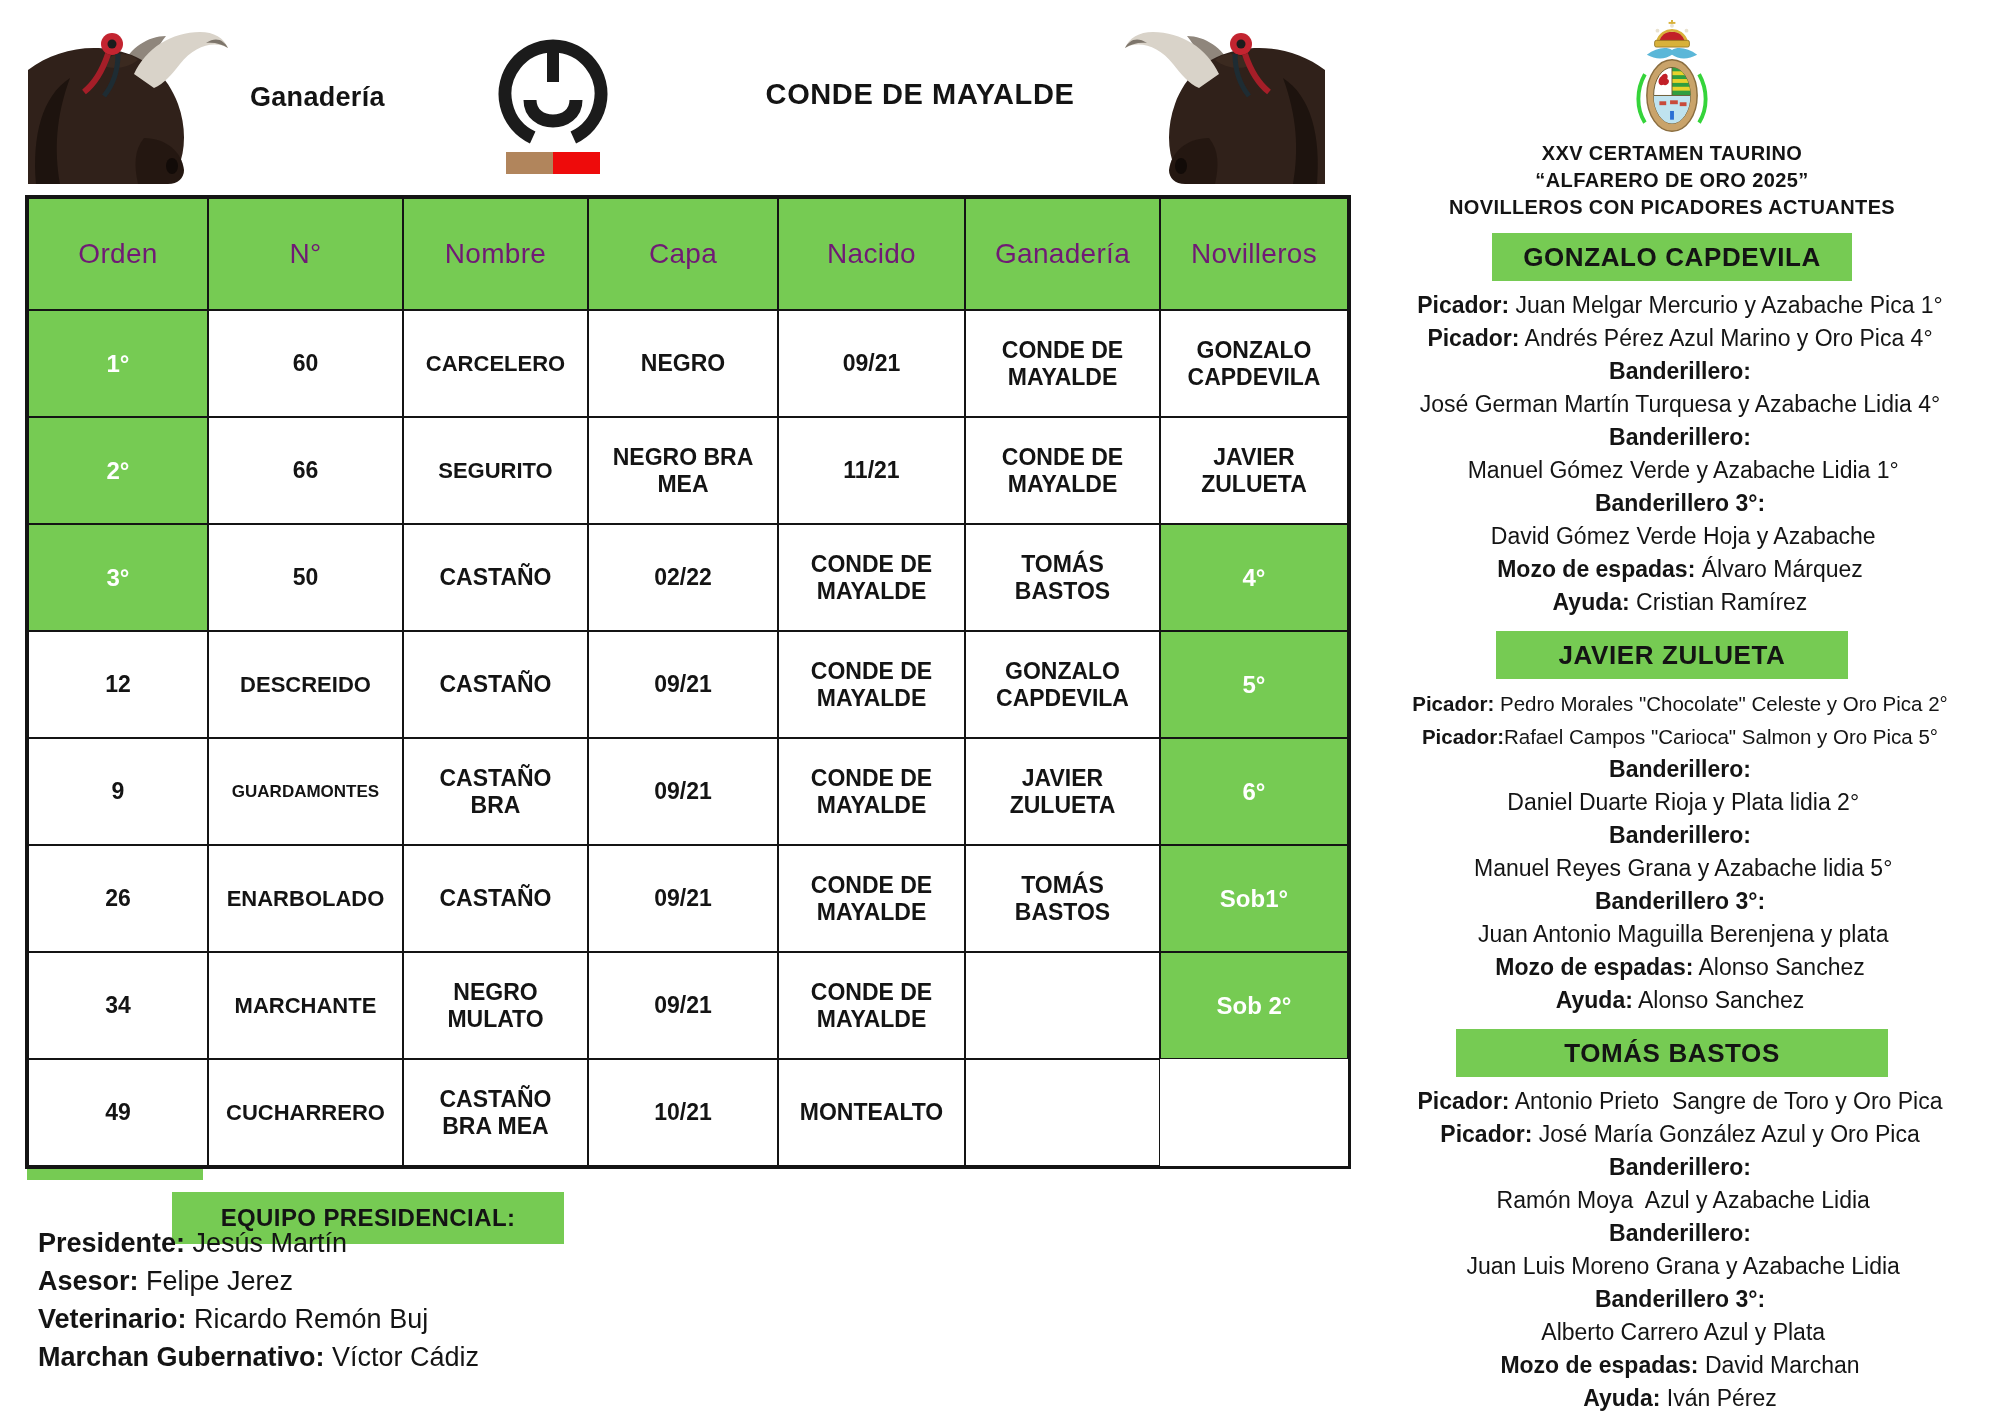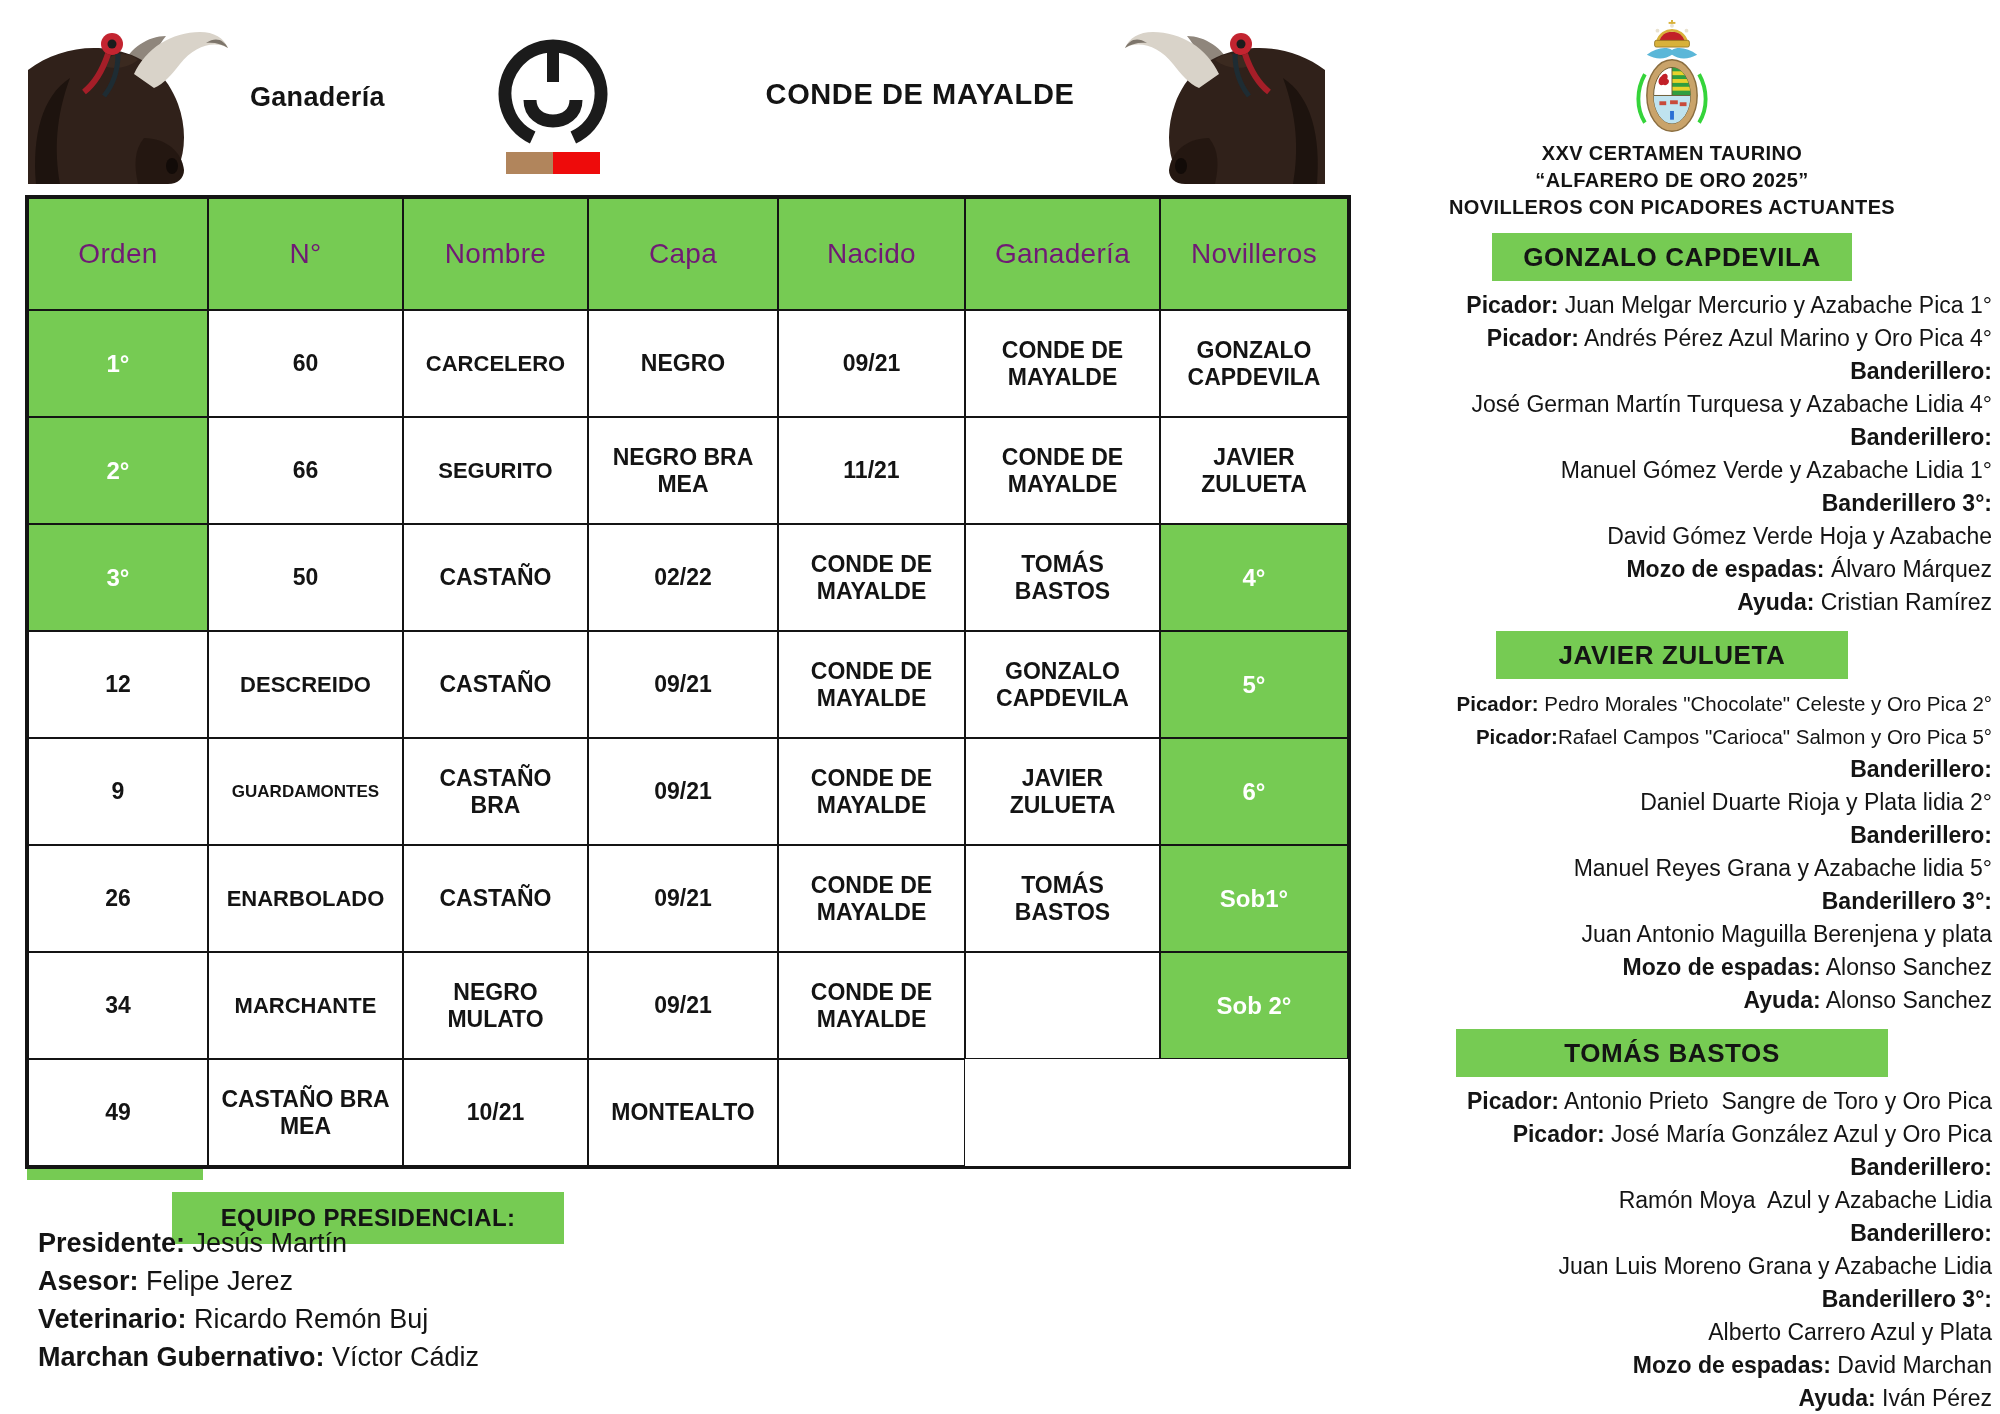--- a/index.html
+++ b/index.html
@@ -31,21 +31,21 @@
 
   
   .right-col{position:absolute;left:1352px;top:20px;width:640px;text-align:center}
   .crest{display:block;margin:0 auto}
   .cert-line{font-weight:700;font-size:20px;line-height:27px;letter-spacing:.4px}
   .banner{background:#76CB53;margin:12px auto 8px;height:48px;display:flex;align-items:center;
           justify-content:center;font-weight:700;font-size:26px;letter-spacing:.6px;color:#141414}
   .banner.b1{width:360px}
   .banner.b2{width:352px}
   .banner.b3{width:432px}
-  .sec{text-align:right;padding-left:16px}
+  .sec{text-align:center;padding-left:16px}
   .line{font-size:23px;line-height:33px;white-space:pre-wrap;font-weight:400}
   .line b{font-weight:700}
   .line.small{font-size:20.5px}
 
   
   .eq-banner{position:absolute;left:172px;top:1192px;width:392px;height:52px;background:#76CB53;
              display:flex;align-items:center;justify-content:center;font-weight:700;font-size:24px;
              letter-spacing:.4px;z-index:3}
   .pres{position:absolute;left:38px;top:1224px;z-index:3}
   .pres .line{font-size:27px;line-height:38px}
@@ -164,20 +164,21 @@
     <div class="td orden">Sob1°</div>
     <div class="td">34</div>
     <div class="td nombre">MARCHANTE</div>
     <div class="td">NEGRO MULATO</div>
     <div class="td">09/21</div>
     <div class="td">CONDE DE MAYALDE</div>
     <div class="td"></div>
 
     <div class="td orden">Sob 2°</div>
     <div class="td">49</div>
+    <div class="td nombre">CUCHARRERO</div>
     <div class="td">CASTAÑO BRA MEA</div>
     <div class="td">10/21</div>
     <div class="td">MONTEALTO</div>
     <div class="td"></div>
   </div>
 
   <div class="right-col">
 
     <svg class="crest" viewBox="0 0 80 124" width="78" height="120">
       <rect x="39" y="0" width="2" height="7" fill="#d8b13a"></rect>

